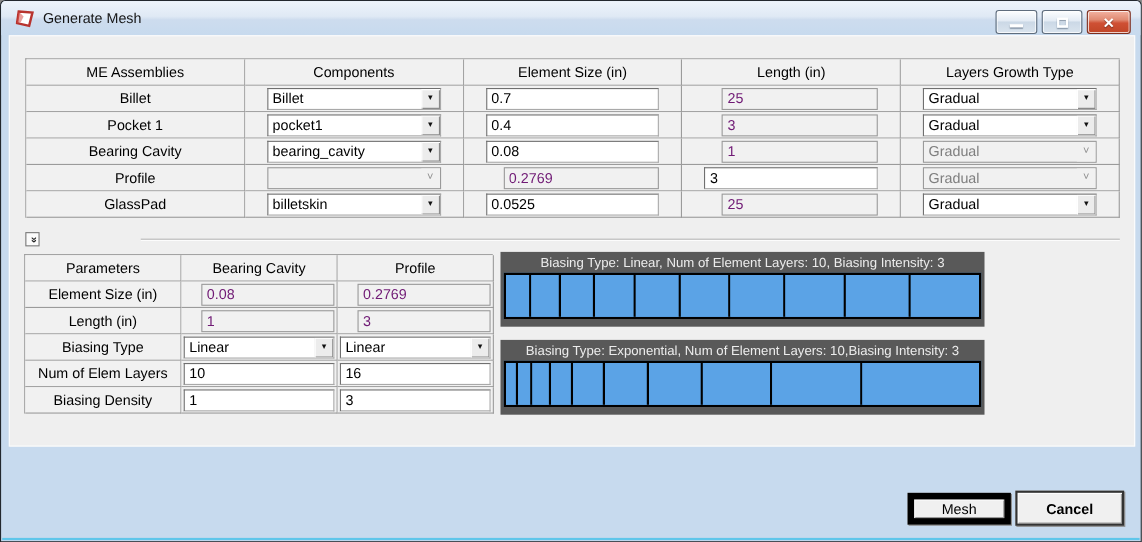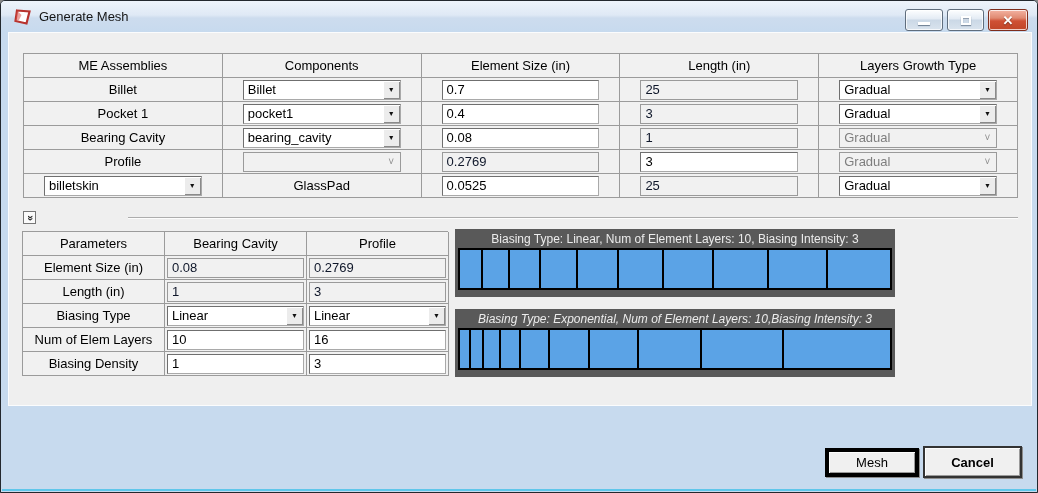--- a/index.html
+++ b/index.html
@@ -35,21 +35,21 @@
   .tbl1{left:14px;top:20px;width:995px;grid-template-columns:repeat(5,1fr);}
   .tbl2{left:13px;top:198px;width:426px;grid-template-columns:142px 142px 142px;}
   .cell{height:24px;border-right:1px solid #9b9b9b;border-bottom:1px solid #9b9b9b;
         display:flex;align-items:center;justify-content:center;font-size:13px;color:#000;background:#f1f1f1;}
   .cctl{justify-content:stretch;padding:2px 20px;}
   .cctl2{justify-content:stretch;padding:2px 2px;}
 
   
   input.num{flex:1;width:100%;height:20px;text-align:left;padding:0 4px;font-size:13px;
             background:#fff;color:#000;border:1px solid #6f6f6f;border-bottom-color:#a9a9a9;border-right-color:#a9a9a9;}
-  input.num.dis{background:#f1f1f1;color:#0f172a;border-color:#9a9a9a;}
+  input.num.dis{background:#f1f1f1;color:#701a75;border-color:#9a9a9a;margin-left:16px;}
   .combo{flex:1;height:20px;background:#fff;border:1px solid #6f6f6f;border-bottom-color:#a9a9a9;border-right-color:#a9a9a9;
          display:flex;align-items:center;overflow:hidden;}
   .combo-text{flex:1;padding-left:4px;font-size:13px;color:#000;white-space:nowrap;}
   .combo-btn{width:17px;align-self:stretch;background:#ececec;
              box-shadow:inset 1px 1px 0 #fff, inset -1px -1px 0 #8a8a8a;
              display:flex;align-items:center;justify-content:center;font-size:7px;color:#111;}
   .combo.dis{background:#f1f1f1;border-color:#9a9a9a;}
   .combo.dis .combo-text{color:#7e7e7e;}
   .combo.dis .combo-btn{background:#f1f1f1;box-shadow:none;color:#8d8d8d;font-size:10px;}
 
@@ -57,29 +57,29 @@
   .adv{position:absolute;left:14px;top:177px;height:15px;display:flex;align-items:center;}
   .adv-box{width:13px;height:13px;background:#fbfbfb;border:1px solid #777;display:flex;align-items:center;justify-content:center;margin-right:4px;}
   .adv-glyph{display:inline-block;transform:rotate(90deg);font-size:10px;line-height:1;color:#222;font-weight:bold;}
   .adv-label{font-size:13px;color:#000;margin-top:40px;}
   .adv-line{position:absolute;left:119px;top:184px;width:890px;height:2px;
             border-top:1px solid #adadad;border-bottom:1px solid #fdfdfd;}
 
   
   .dpanel{position:absolute;left:446px;width:440px;height:68px;background:#595959;}
   .dpanel1{top:196px;}
-  .dpanel2{top:276px;font-style:italic;}
+  .dpanel2{top:276px;}
   .dtitle{height:19px;line-height:20px;font-size:12px;color:#ececec;text-align:center;white-space:nowrap;overflow:hidden;}
   .dbar{margin:0 3px;height:42px;border:2px solid #000;display:flex;background:#5ba3e6;}
   .dcell{border-right:2px solid #000;}
   .dcell:last-child{border-right:none;}
 
   
   .btn{position:absolute;background:#f0f0f0;font-size:13px;color:#000;text-align:center;
-       border:4px solid #000000;box-shadow:inset 1px 1px 0 #fdfdfd, inset -1px -1px 0 #9a9a9a, 1px 1px 0 #8d8d8d;
+       border:6px solid #000000;box-shadow:inset 1px 1px 0 #fdfdfd, inset -1px -1px 0 #9a9a9a, 1px 1px 0 #8d8d8d;
        display:flex;align-items:center;justify-content:center;cursor:default;}
   .btn-mesh{left:816px;top:415px;width:94px;height:29px;}
   .btn-cancel{left:914px;top:413px;width:99px;height:32px;border:2px solid #333;font-weight:bold;}
 </style>
 </head>
 <body>
 
 <div class="window">
 
   <div class="titlebar">
@@ -181,27 +181,27 @@
       <div class="cell cctl">
           <input class="num" value="3" style="">
         </div>
       <div class="cell cctl">
           <div class="combo dis">
             <span class="combo-text">Gradual</span>
             <span class="combo-btn">˅</span>
           </div>
         </div>
 
+      <div class="cell">GlassPad</div>
       <div class="cell cctl">
           <div class="combo">
             <span class="combo-text">billetskin</span>
             <span class="combo-btn">▼</span>
           </div>
         </div>
-      <div class="cell">GlassPad</div>
       <div class="cell cctl">
           <input class="num" value="0.0525" style="">
         </div>
       <div class="cell cctl">
           <input class="num dis" value="25" style="">
         </div>
       <div class="cell cctl">
           <div class="combo">
             <span class="combo-text">Gradual</span>
             <span class="combo-btn">▼</span>

